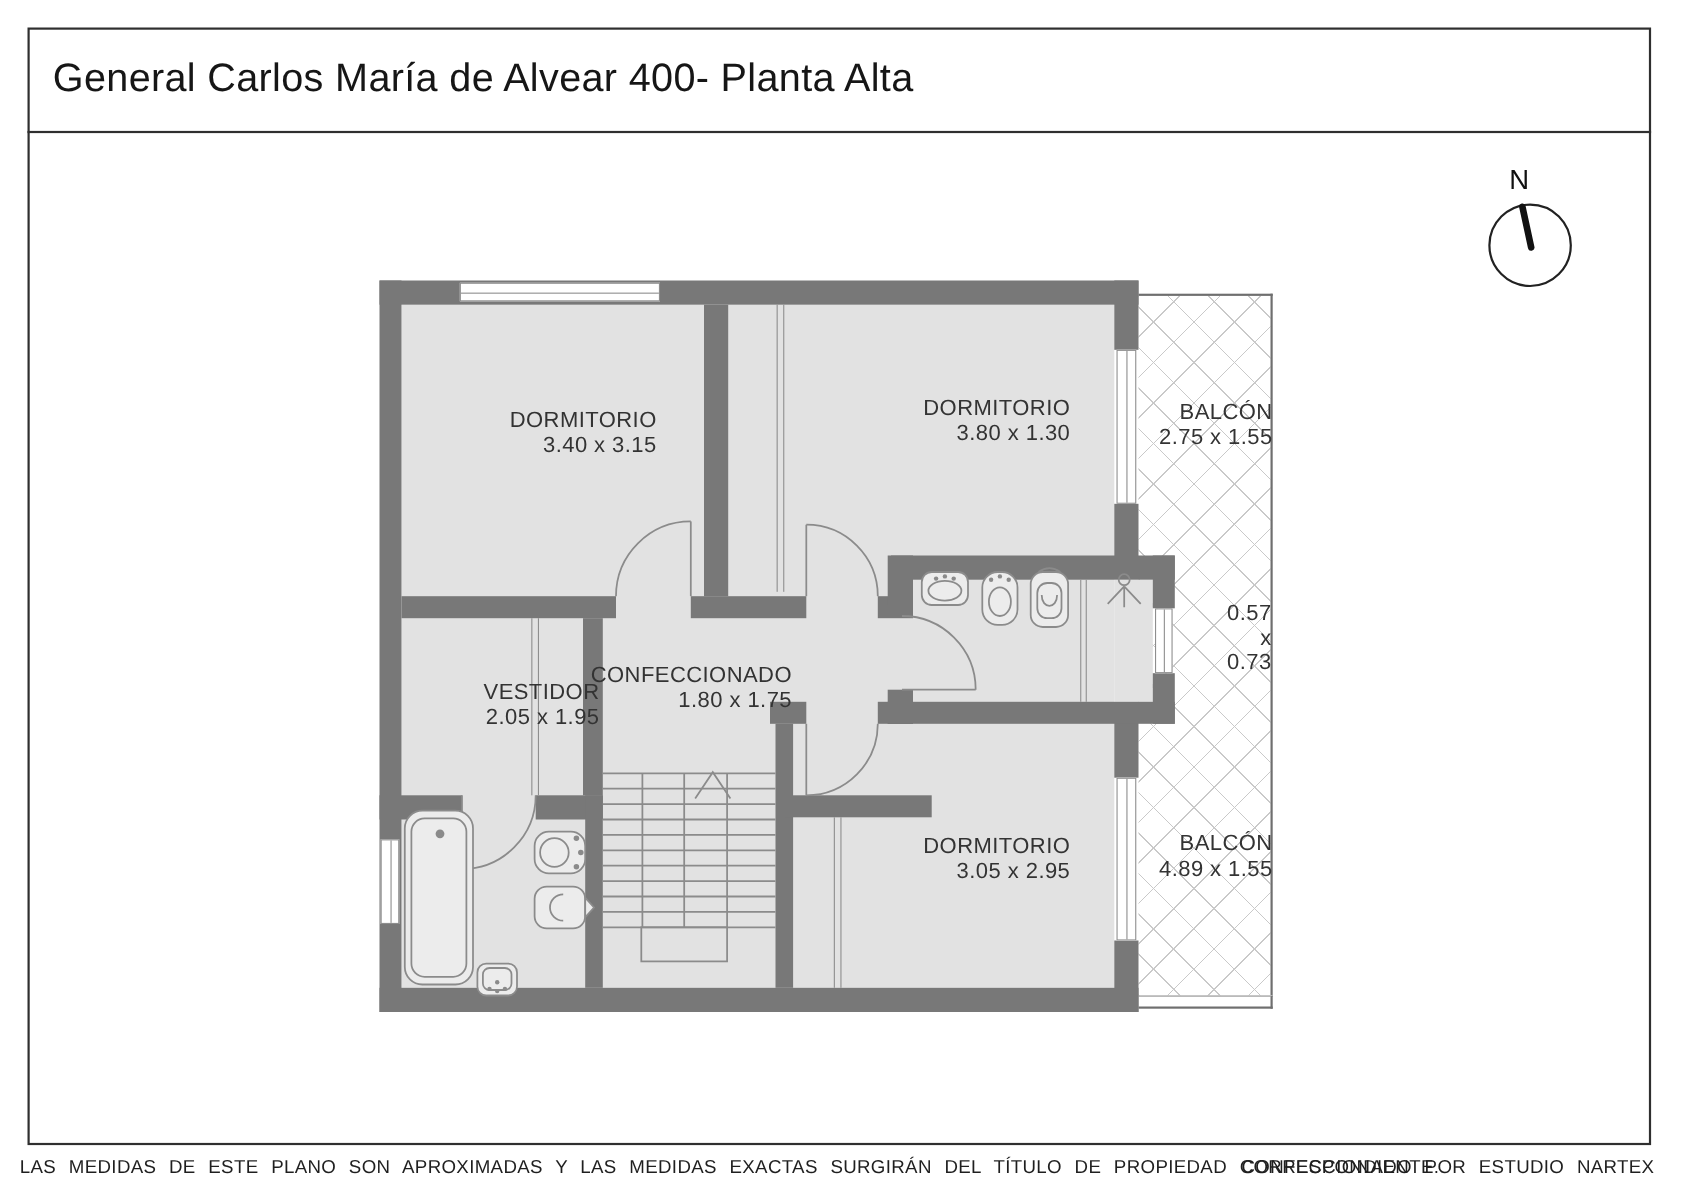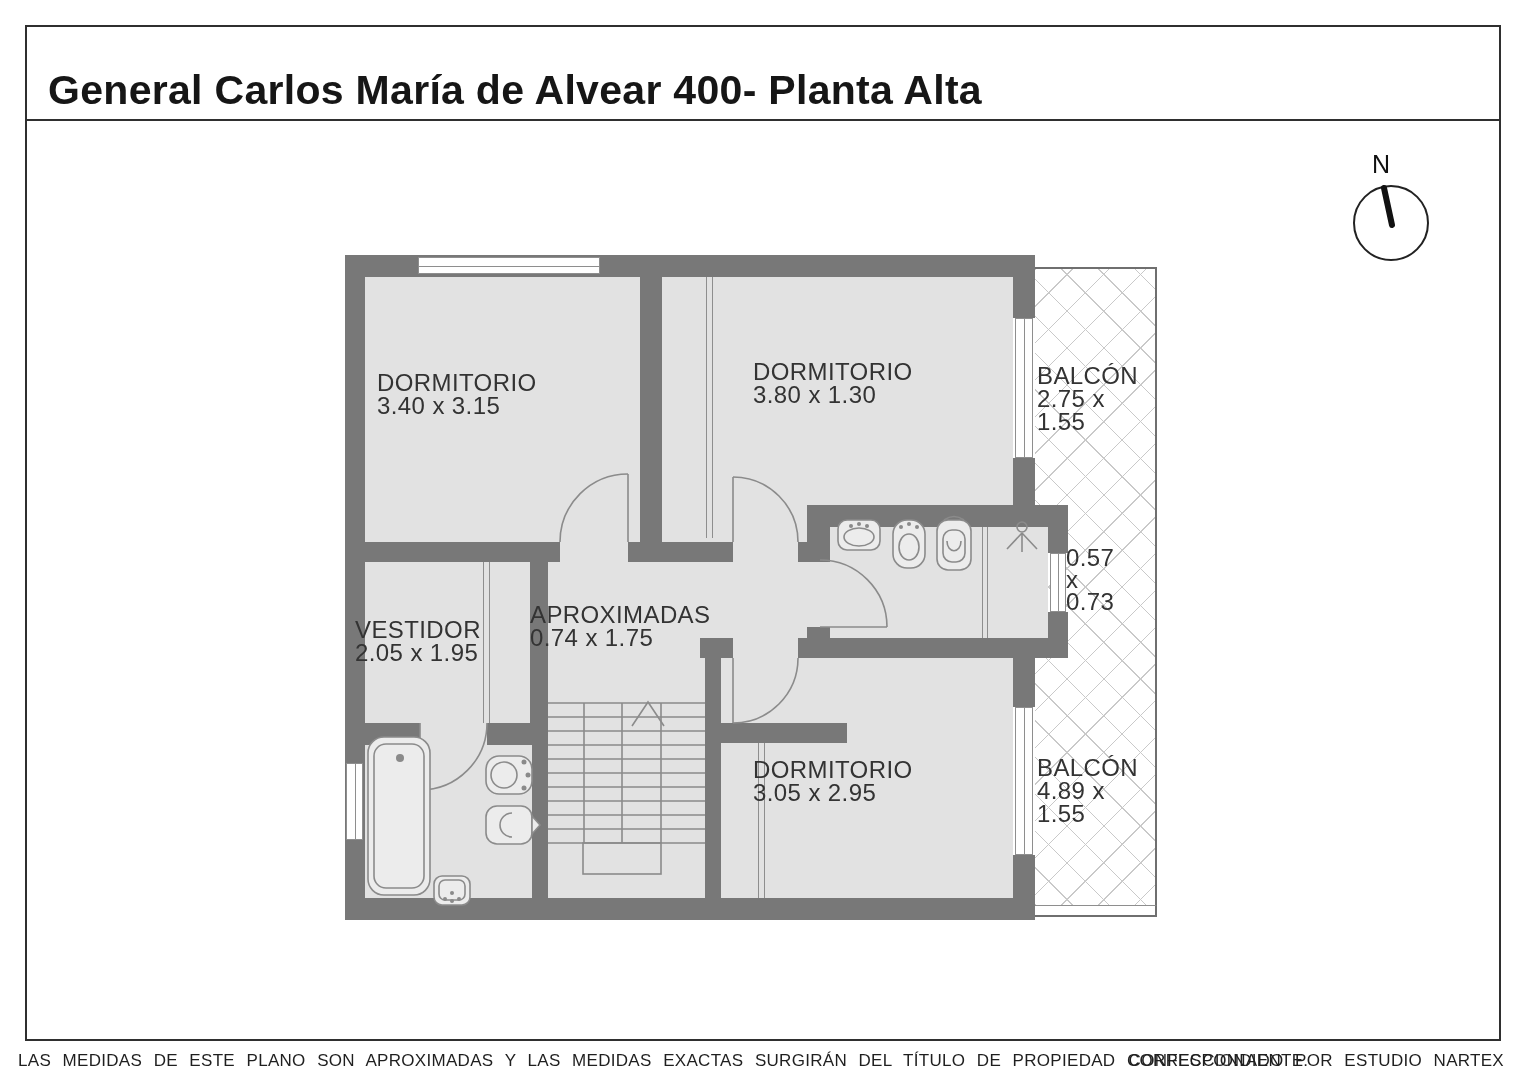--- a/index.html
+++ b/index.html
@@ -1,37 +1,37 @@
 <!DOCTYPE html>
 <html style="--wall: #787878; --floor: #e2e2e2; --lattice_line: #c9c9c9; --text: #333333;"><head>
 <meta charset="utf-8">
 <style>
   html,body{margin:0;padding:0;background:#fff;width:1528px;height:1080px;
     font-family:"Liberation Sans",sans-serif;position:relative;overflow:hidden}
   #stage{position:absolute;left:0;top:0;width:1528px;height:1080px}
   .outer-box{position:absolute;left:25px;top:25px;width:1476px;height:1016px;
     border:2px solid #2f2f2f;box-sizing:border-box}
   .hdr-divider{position:absolute;left:25px;top:119px;width:1476px;height:2px;background:#2f2f2f}
-  .title{position:absolute;left:48px;top:67px;font-size:41px;font-weight:700;
+  .title{position:absolute;left:48px;top:50px;font-size:36px;font-weight:400;
     letter-spacing:.3px;color:#161616;white-space:nowrap}
   .floor{position:absolute;background:var(--floor)}
   .wall{position:absolute;background:var(--wall)}
   .pair{position:absolute;box-sizing:border-box;border-left:1.6px solid #8e8e8e;
     border-right:1.6px solid #8e8e8e;background:transparent}
   .win{position:absolute;background:#fff;border:1px solid #8e8e8e;box-sizing:border-box}
   .win-h::after{content:"";position:absolute;left:0;right:0;top:50%;height:1px;background:#8e8e8e}
   .win-v::after{content:"";position:absolute;top:0;bottom:0;left:50%;width:1px;background:#8e8e8e}
   .lattice{position:absolute;box-sizing:border-box;background-color:#fff;
     background-image:
       repeating-linear-gradient(45deg,var(--lattice_line) 0,var(--lattice_line) 1px,transparent 1px,transparent 26px),
       repeating-linear-gradient(135deg,var(--lattice_line) 0,var(--lattice_line) 1px,transparent 1px,transparent 26px);
     border-top:2px solid #6f6f6f;border-right:2px solid #6f6f6f}
   .balc-foot{position:absolute;box-sizing:border-box;background:#fff;
     border-top:1.6px solid #8e8e8e;border-bottom:2px solid #6f6f6f;border-right:2px solid #6f6f6f}
-  .lbl{position:absolute;text-align:left;color:var(--text);font-size:24px;
+  .lbl{position:absolute;text-align:right;color:var(--text);font-size:20px;
     line-height:23px;letter-spacing:.4px}
   svg.overlay{position:absolute;left:0;top:0;width:1528px;height:1080px;pointer-events:none}
   .ln{stroke:#8b8b8b;stroke-width:1.6;fill:none}
   .fx{stroke:#8b8b8b;stroke-width:1.6;fill:#ececec}
   .door{stroke:#8b8b8b;stroke-width:1.6;fill:none}
   .compass-n{position:absolute;left:1359px;top:150px;width:44px;text-align:center;
     font-size:25px;color:#111;font-weight:400}
   .footer{position:absolute;top:1051px;font-size:17px;color:#1f1f1f;
     word-spacing:6.5px;letter-spacing:.3px;white-space:nowrap}
   .footer-left{left:18px}
@@ -191,22 +191,22 @@
   <div class="lbl" style="left:1066px;top:547px;width:90px;line-height:22px">
     <div>0.57</div>
     <div>x</div>
     <div>0.73</div>
   </div>
   <div class="lbl" style="left:355px;top:618px;width:190px">
     <div>VESTIDOR</div>
     <div>2.05 x 1.95</div>
   </div>
   <div class="lbl" style="left:530px;top:603px;width:190px">
-    <div>APROXIMADAS</div>
-    <div>0.74 x 1.75</div>
+    <div>CONFECCIONADO</div>
+    <div>1.80 x 1.75</div>
   </div>
   <div class="lbl" style="left:753px;top:758px;width:220px">
     <div>DORMITORIO</div>
     <div>3.05 x 2.95</div>
   </div>
   <div class="lbl" style="left:1037px;top:756px;width:120px">
     <div>BALCÓN</div>
     <div>4.89 x 1.55</div>
   </div>
 

